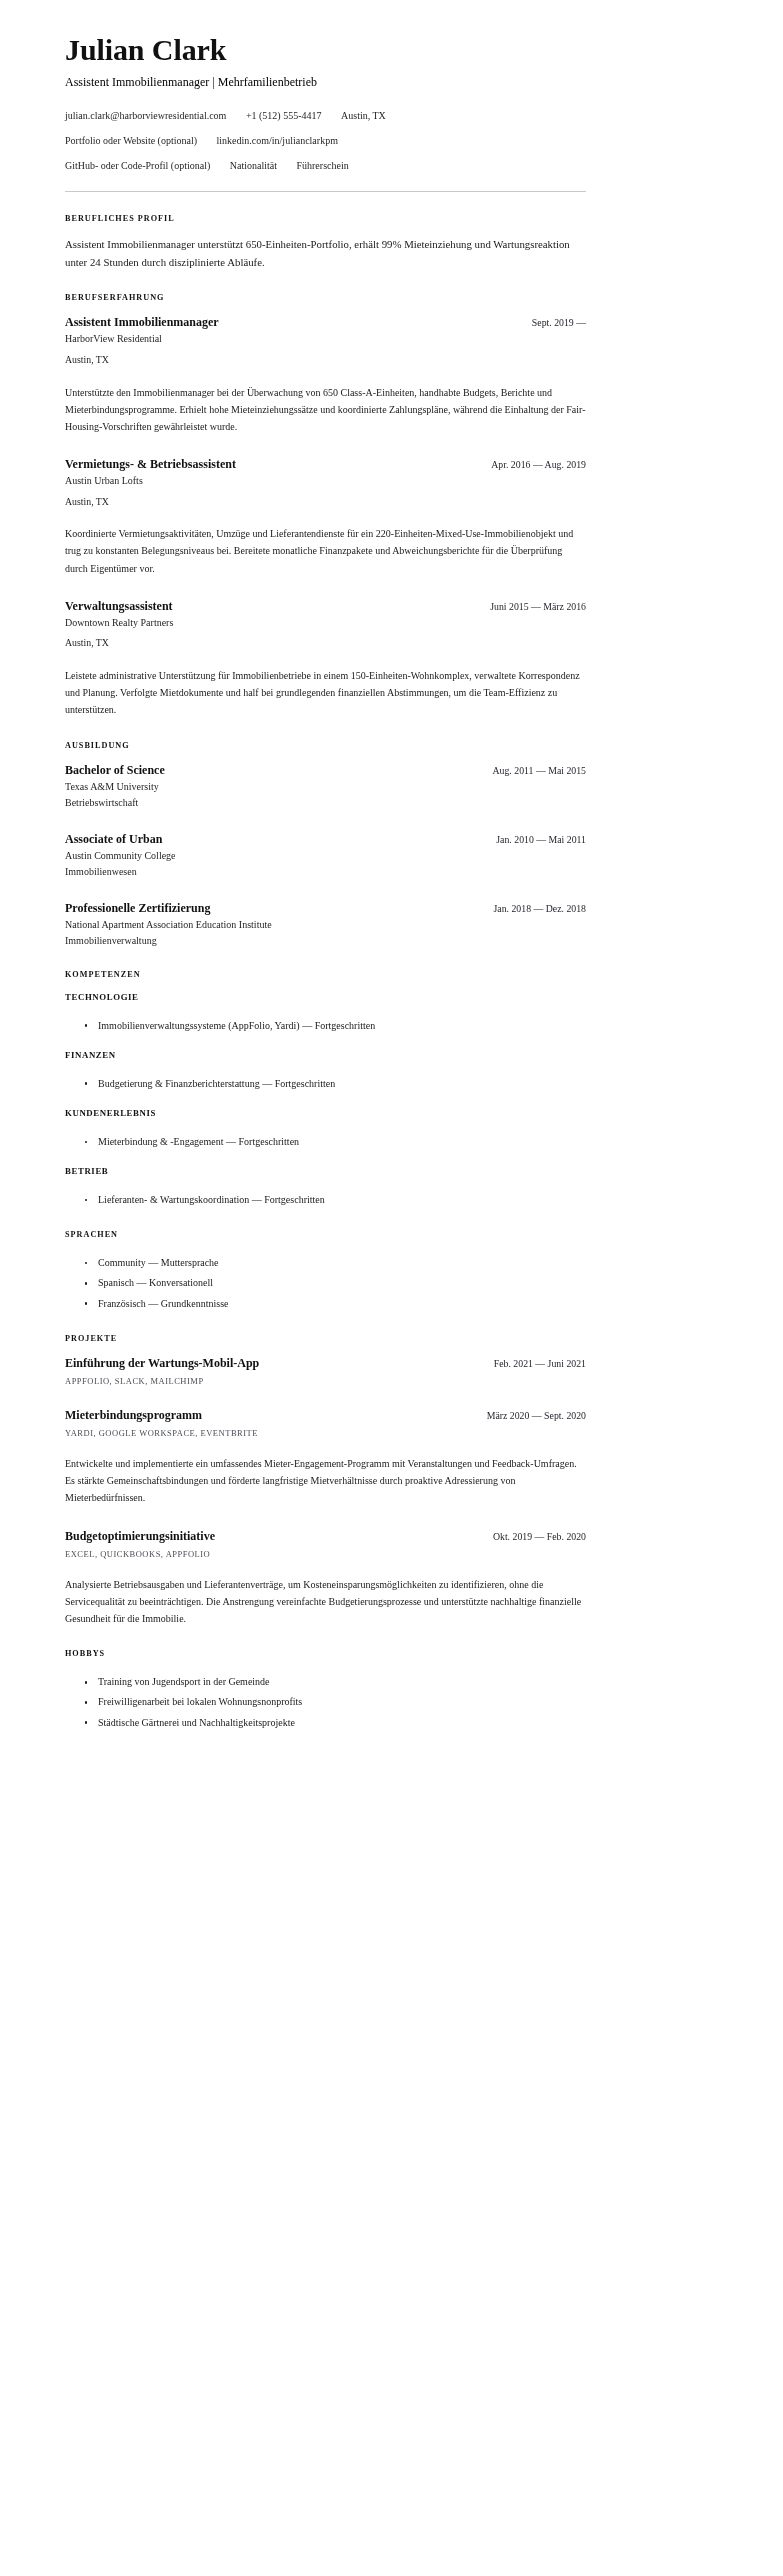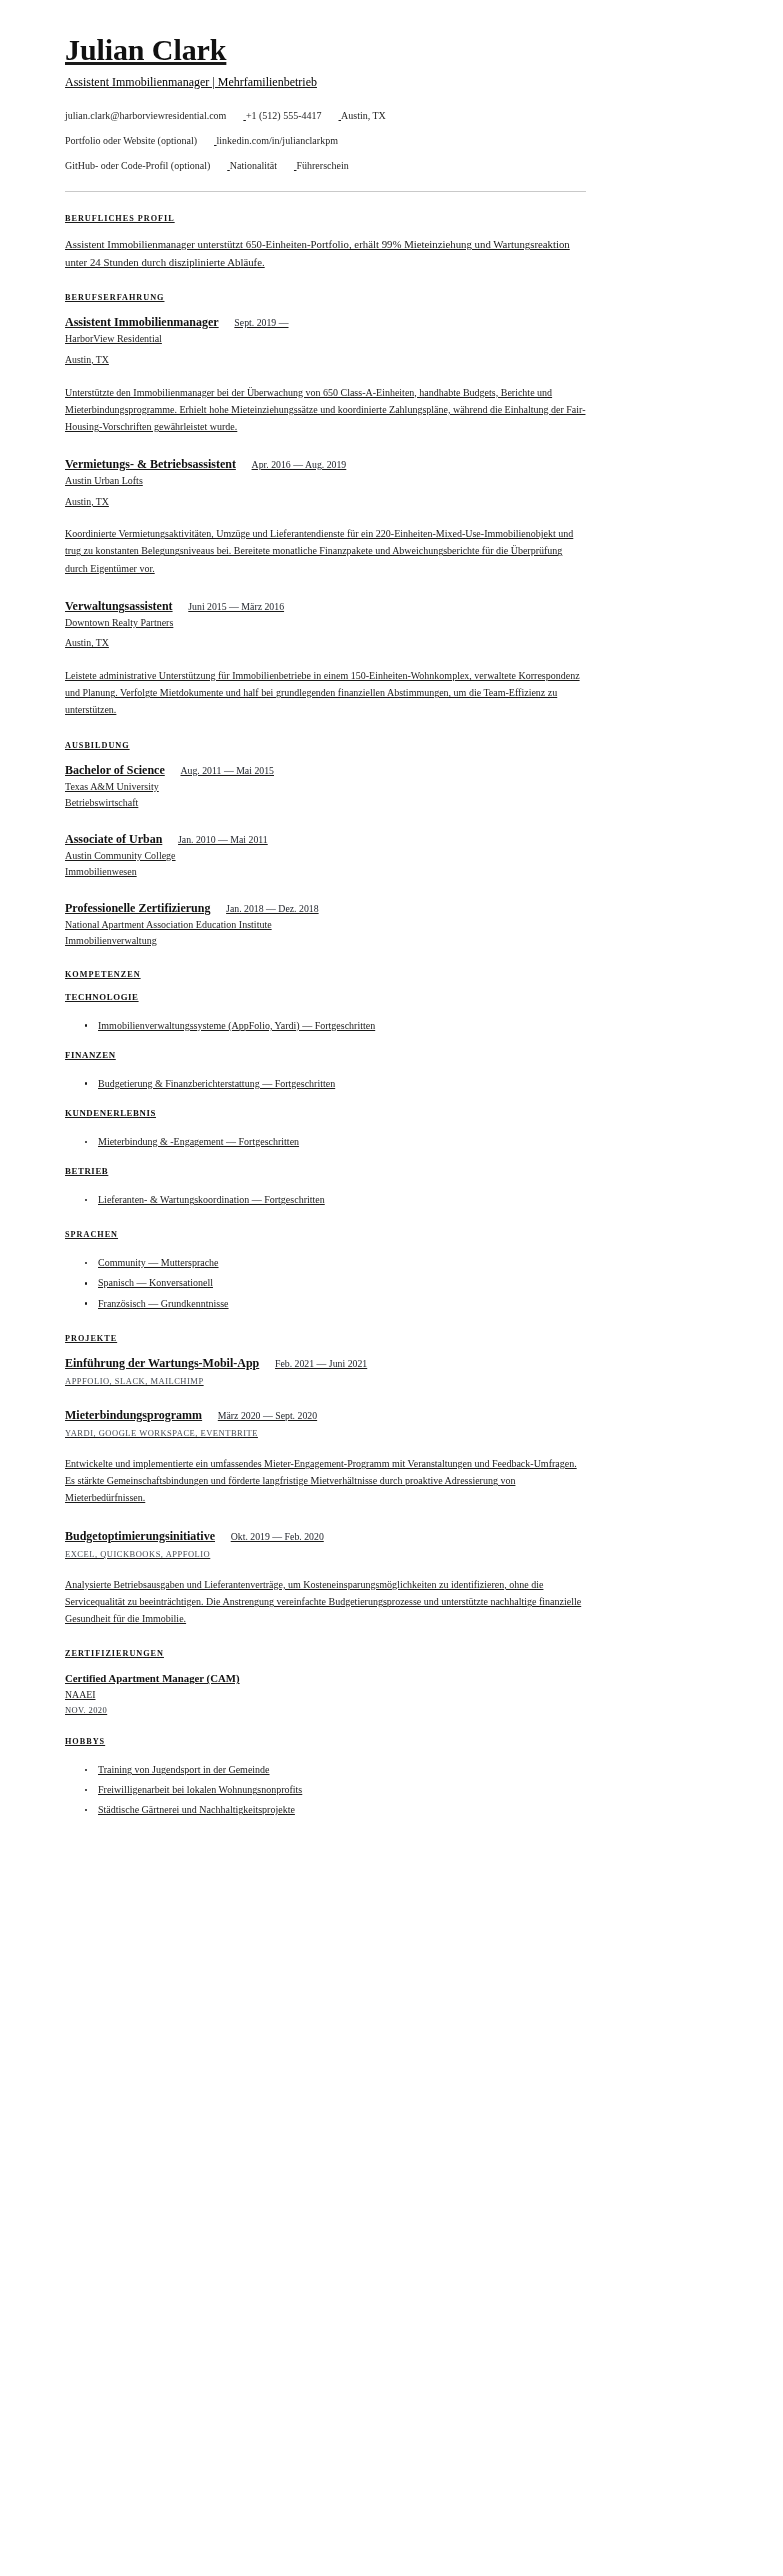--- a/index.html
+++ b/index.html
@@ -12,21 +12,20 @@
     width: 784px;
     min-height: 2576px;
     font-family: "Liberation Serif", "DejaVu Serif", serif;
     color: #1a1a1a;
     -webkit-font-smoothing: antialiased;
   }
   .page {
     box-sizing: border-box;
     width: 651px;
     padding: 34px 65px 26px 65px;
-    text-decoration: underline;
   }
 
   
   .name {
     font-size: 30px;
     font-weight: 700;
     letter-spacing: -0.1px;
     line-height: 1.06;
     margin: 0 0 9.1px 0;
     color: #111111;
@@ -75,20 +74,21 @@
     max-width: 660px;
     color: #1a1a1a;
   }
 
   
   .entry { margin-bottom: 22px; }
   .entry:last-child { margin-bottom: 0; }
   .entry-head {
     display: flex;
     align-items: baseline;
+    justify-content: space-between;
     gap: 15.7px;
   }
   .entry-title {
     font-size: 12px;
     font-weight: 700;
     line-height: 1.25;
     margin: 0;
     color: #111111;
   }
   .entry-dates {
@@ -353,28 +353,20 @@
     <div class="entry">
       <div class="entry-head">
         <h3 class="entry-title">Budgetoptimierungsinitiative</h3>
         <span class="entry-dates">Okt. 2019 — Feb. 2020</span>
       </div>
       <p class="entry-tech">EXCEL, QUICKBOOKS, APPFOLIO</p>
       <p class="entry-desc">Analysierte Betriebsausgaben und Lieferantenverträge, um Kosteneinsparungsmöglichkeiten zu identifizieren, ohne die Servicequalität zu beeinträchtigen. Die Anstrengung vereinfachte Budgetierungsprozesse und unterstützte nachhaltige finanzielle Gesundheit für die Immobilie.</p>
     </div>
   </section>
 
-  <section class="section">
-    <h2 class="section-title">ZERTIFIZIERUNGEN</h2>
-    <div class="entry">
-      <h3 class="cert-title">Certified Apartment Manager (CAM)</h3>
-      <p class="cert-org">NAAEI</p>
-      <p class="cert-date">NOV. 2020</p>
-    </div>
-  </section>
 
   <section class="section">
     <h2 class="section-title">HOBBYS</h2>
     <ul class="bullets">
       <li>Training von Jugendsport in der Gemeinde</li>
       <li>Freiwilligenarbeit bei lokalen Wohnungsnonprofits</li>
       <li>Städtische Gärtnerei und Nachhaltigkeitsprojekte</li>
     </ul>
   </section>
 

